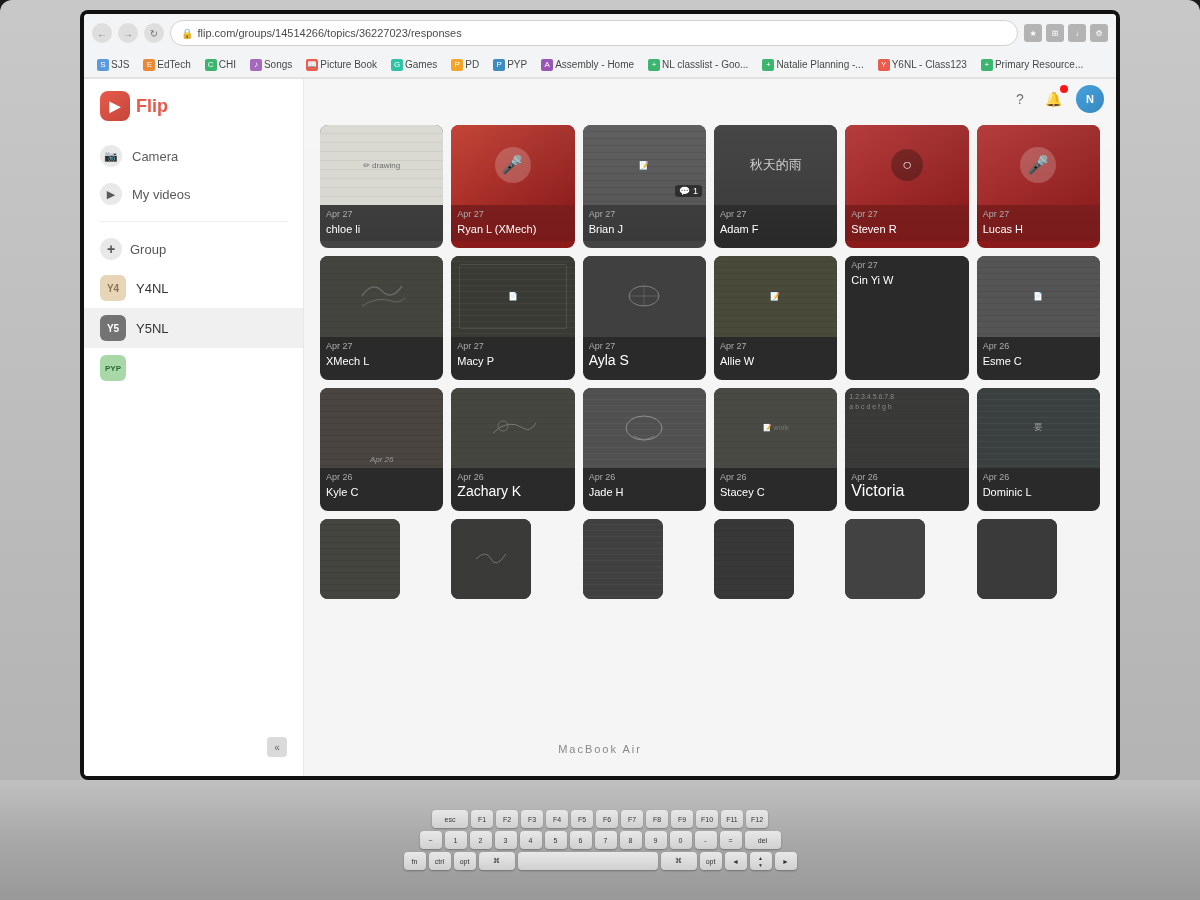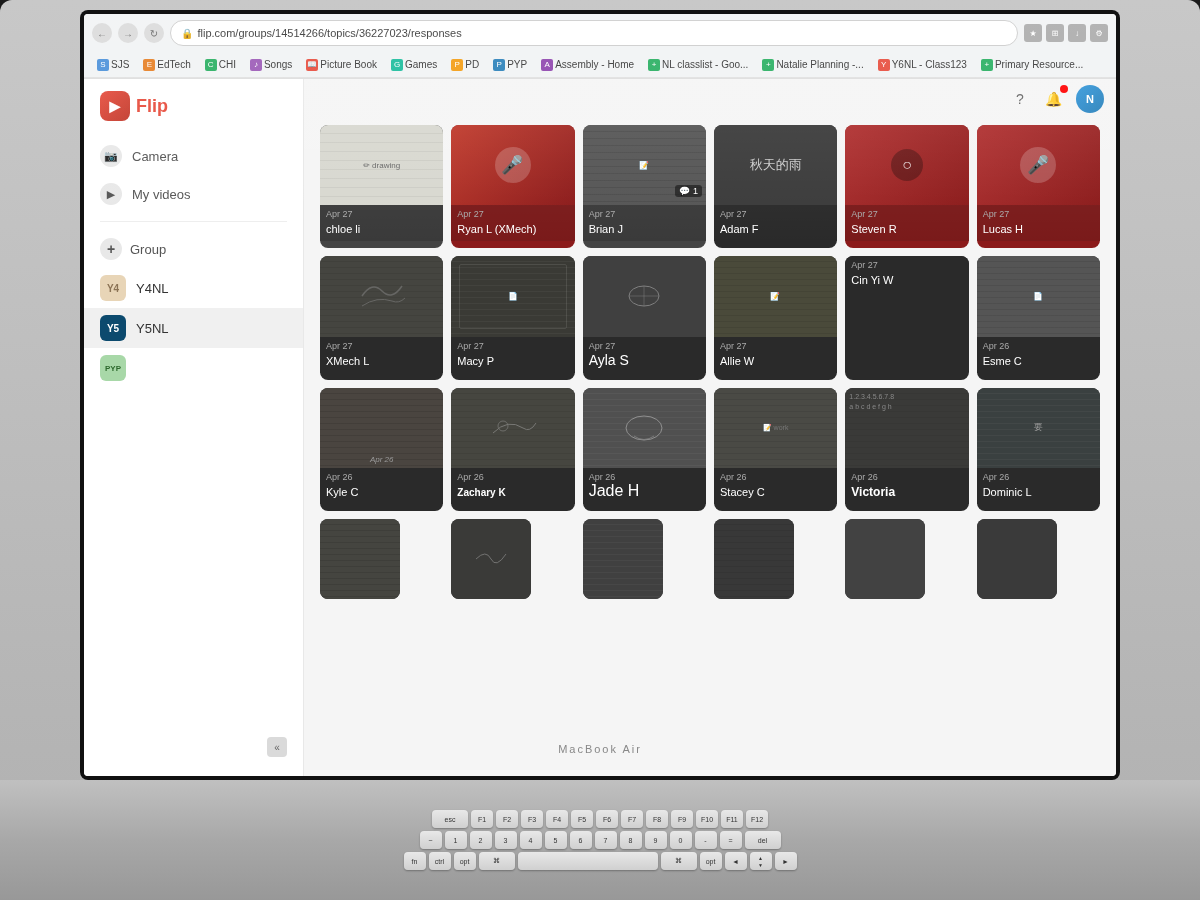--- a/index.html
+++ b/index.html
@@ -510,21 +510,21 @@
           <div class="add-group-btn">
             <div class="add-icon">+</div>
             <span>Group</span>
           </div>
 
           <div class="group-item">
             <div class="group-avatar" style="background:#e8d5b7;color:#8b7355">Y4</div>
             <span>Y4NL</span>
           </div>
           <div class="group-item active">
-            <div class="group-avatar" style="background:#0c4a6e;color:#fff">Y5</div>
+            <div class="group-avatar" style="background:#737373;color:#fff">Y5</div>
             <span>Y5NL</span>
           </div>
           <div class="group-item">
             <div class="group-avatar" style="background:#a8d8a8;color:#2d6a2d;font-size:8px">PYP</div>
           </div>
 
           <div style="position:relative;margin-top:auto;">
             <div style="display:flex;justify-content:flex-end;padding:8px 16px">
               <div class="nav-btn" style="border-radius:4px;">«</div>
             </div>
@@ -737,40 +737,40 @@
                   <div style="position:absolute;inset:0;background:repeating-linear-gradient(transparent,transparent 5px,rgba(0,0,0,0.08) 5px,rgba(0,0,0,0.08) 6px);"></div>
                   <div style="position:absolute;inset:0;display:flex;align-items:center;justify-content:center;">
                     <svg width="50" height="40" viewBox="0 0 50 40" style="opacity:0.5">
                       <path d="M5,25 Q20,10 35,20 Q42,25 48,15" stroke="#aaa" fill="none" stroke-width="1"></path>
                       <circle cx="15" cy="18" r="5" stroke="#aaa" fill="none" stroke-width="0.8"></circle>
                     </svg>
                   </div>
                 </div>
                 <div style="padding:4px 6px;background:#2a2a2a;">
                   <span style="font-size:9px;color:#aaa;display:block;">Apr 26</span>
-                  <span style="font-size:10px;color:#fff;font-weight:700;">Zachary K</span>
+                  <span style="font-size:14px;color:#fff;font-weight:400;">Zachary K</span>
                 </div>
               </div>
             </div>
 
             <div class="video-card" style="background:#2a2a2a">
               <div class="card-menu-btn">•••</div>
               <div style="position:absolute;inset:0;">
                 <div style="width:100%;height:65%;background:#505050;position:relative;overflow:hidden;">
                   <div style="position:absolute;inset:0;background:repeating-linear-gradient(transparent,transparent 5px,rgba(255,255,255,0.04) 5px,rgba(255,255,255,0.04) 6px);"></div>
                   <div style="position:absolute;inset:0;display:flex;align-items:center;justify-content:center;">
                     <svg width="50" height="40" viewBox="0 0 50 40" style="opacity:0.6">
                       <ellipse cx="25" cy="20" rx="18" ry="12" stroke="#bbb" fill="none" stroke-width="1"></ellipse>
                       <path d="M15,28 Q25,35 35,28" stroke="#aaa" fill="none" stroke-width="0.8"></path>
                     </svg>
                   </div>
                 </div>
                 <div style="padding:4px 6px;background:#2a2a2a;">
                   <span style="font-size:9px;color:#aaa;display:block;">Apr 26</span>
-                  <span style="font-size:16px;color:#fff;font-weight:500;margin-top:43px;">Jade H</span>
+                  <span style="font-size:11px;color:#fff;font-weight:500;margin-top:43px;">Jade H</span>
                 </div>
               </div>
             </div>
 
             <div class="video-card" style="background:#2a2a2a">
               <div class="card-menu-btn">•••</div>
               <div style="position:absolute;inset:0;">
                 <div style="width:100%;height:65%;background:#4a4a45;position:relative;overflow:hidden;">
                   <div style="position:absolute;inset:0;background:repeating-linear-gradient(transparent,transparent 5px,rgba(0,0,0,0.08) 5px,rgba(0,0,0,0.08) 6px);"></div>
                   <div style="position:absolute;inset:0;display:flex;align-items:center;justify-content:center;font-size:7px;color:#777;text-align:center;">📝 work</div>
@@ -786,21 +786,21 @@
               <div class="card-menu-btn">•••</div>
               <div style="position:absolute;inset:0;">
                 <div style="width:100%;height:65%;background:#3a3a38;position:relative;overflow:hidden;">
                   <div style="position:absolute;inset:0;background:repeating-linear-gradient(transparent,transparent 5px,rgba(0,0,0,0.06) 5px,rgba(0,0,0,0.06) 6px);"></div>
                   <div style="position:absolute;inset:4px;font-size:7px;color:#888;line-height:1.5;overflow:hidden;">
                     1.2.3.4.5.6.7.8<br>a b c d e f g h
                   </div>
                 </div>
                 <div style="padding:4px 6px;background:#2a2a2a;">
                   <span style="font-size:9px;color:#aaa;display:block;">Apr 26</span>
-                  <span style="font-size:12px;color:#fff;font-weight:700;">Victoria</span>
+                  <span style="font-size:16px;color:#fff;font-weight:400;">Victoria</span>
                 </div>
               </div>
             </div>
 
             <div class="video-card" style="background:#2a2a2a">
               <div class="card-menu-btn">•••</div>
               <div style="position:absolute;inset:0;">
                 <div style="width:100%;height:65%;background:#3a4040;position:relative;overflow:hidden;">
                   <div style="position:absolute;inset:0;background:repeating-linear-gradient(transparent,transparent 5px,rgba(255,255,255,0.04) 5px,rgba(255,255,255,0.04) 6px);"></div>
                   <div style="position:absolute;inset:0;display:flex;align-items:center;justify-content:center;font-size:9px;color:#999;font-family:serif;">要</div>

